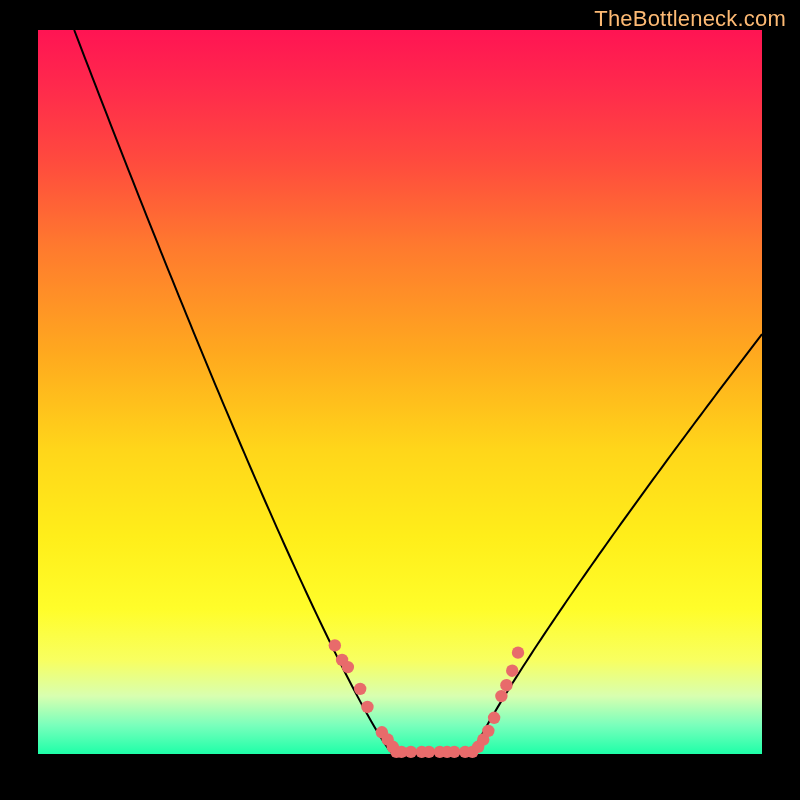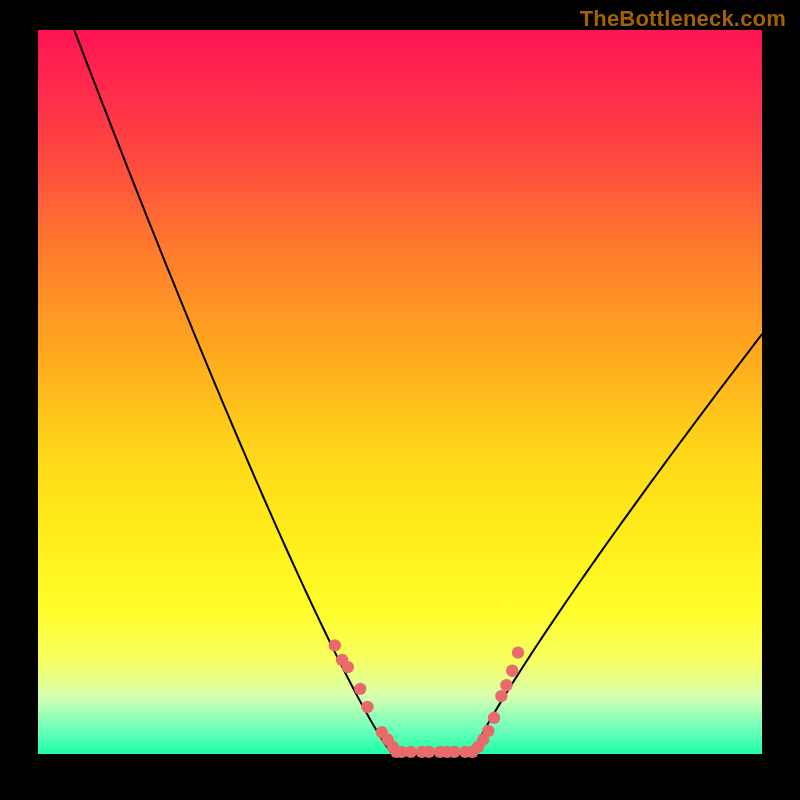--- a/index.html
+++ b/index.html
@@ -1,17 +1,17 @@
 <!DOCTYPE html>
 <html><head>
 <meta charset="utf-8">
 <style>
   html,body{margin:0;padding:0;width:800px;height:800px;overflow:hidden;background:#000;font-family:Arial,Helvetica,sans-serif}
   .wrap{position:relative;width:800px;height:800px;background:#000}
-  .brand{position:absolute;top:6px;right:14px;color:#a16207;font-size:22px;font-weight:700;letter-spacing:.2px}
+  .brand{position:absolute;top:6px;right:14px;color:#fdba74;font-size:22px;font-weight:400;letter-spacing:.2px}
   svg{position:absolute;top:0;left:0}
 </style>
 </head>
 <body>
 <div class="wrap">
   <div class="brand">TheBottleneck.com</div>
   <svg id="svg" width="800" height="800" viewBox="0 0 800 800">
       <defs>
         <linearGradient id="grad" x1="0" y1="0" x2="0" y2="1">
           <stop offset="0%" stop-color="#ff1453"></stop>

